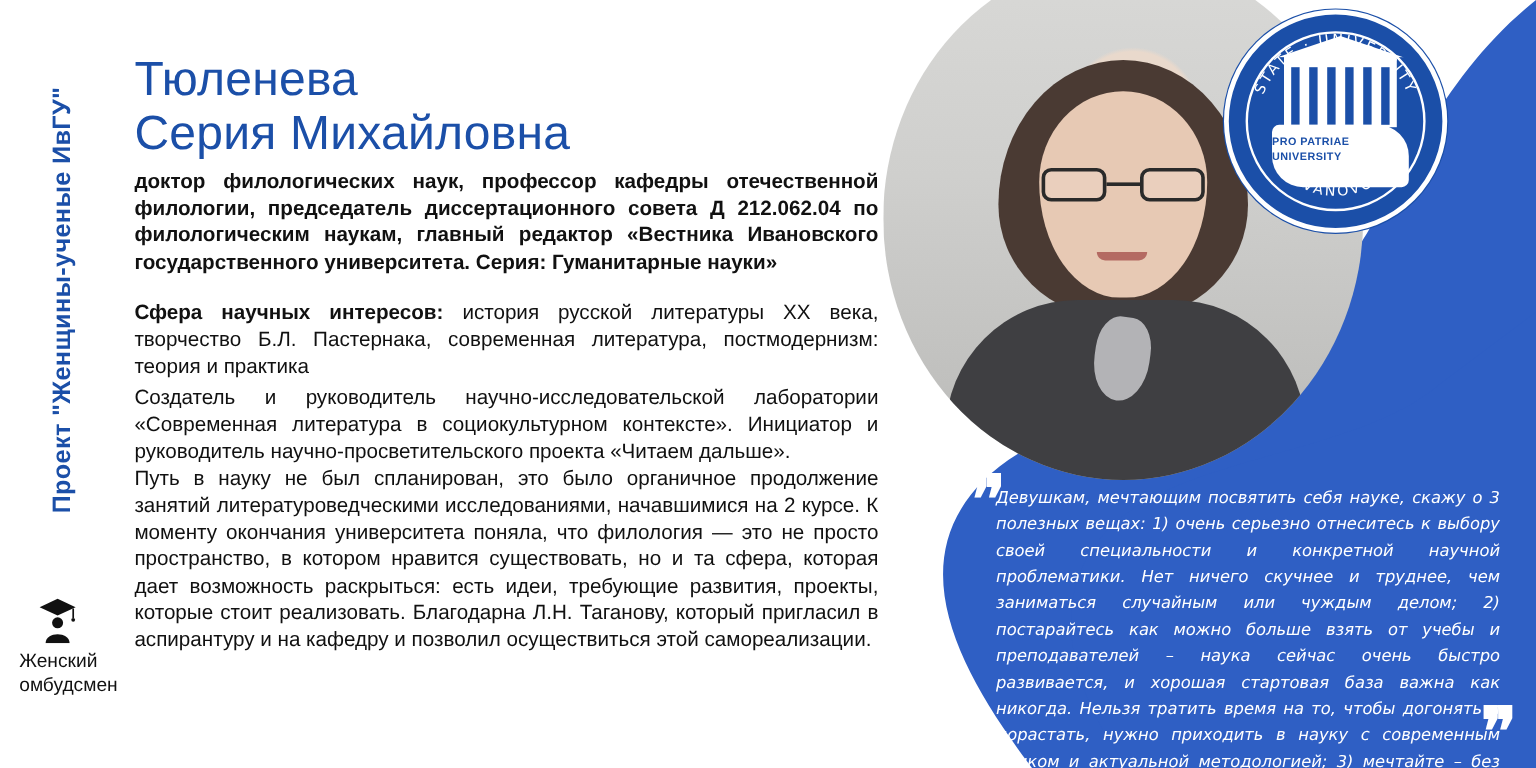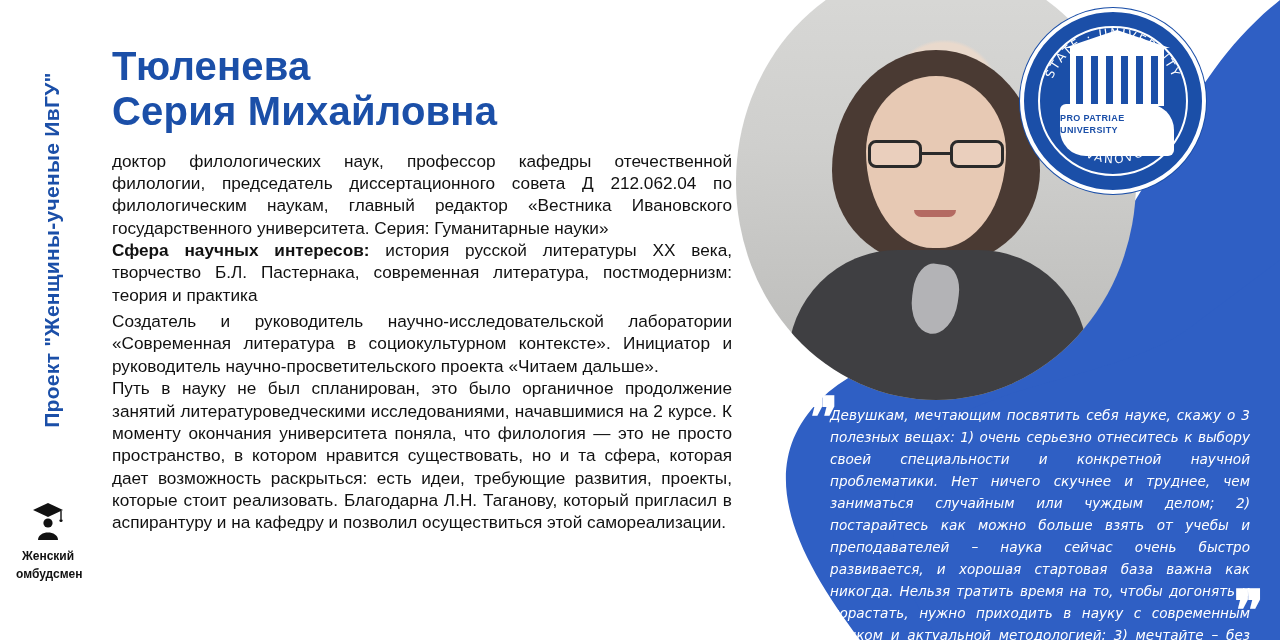--- a/index.html
+++ b/index.html
@@ -41,53 +41,54 @@
     width: 64px;
     text-align: center;
     color: #111;
   }
   .ombudsman .glyph {
     display: block;
     margin: 0 auto 6px auto;
     width: 34px; height: 40px;
   }
   .ombudsman .cap {
-    font-size: 12px;
-    font-weight: bold;
+    font-size: 16px;
+    font-weight: normal;
     line-height: 1.25;
   }
 
   
   .content {
     position: absolute;
     left: 112px;
     top: 44px;
     width: 620px;
   }
   .name {
     color: #1b4fa8;
-    font-weight: bold;
+    font-weight: normal;
     font-size: 40px;
     line-height: 1.12;
     letter-spacing: 0.2px;
   }
   .name .line2 { display: block; }
 
   .para {
     color: #111;
     font-size: 17.2px;
     line-height: 1.30;
     text-align: justify;
     text-justify: inter-word;
   }
   .bold-block {
-    font-weight: normal;
-    margin-top: 16px;
+    font-weight: bold;
+    margin-top: 6px;
   }
   .interests {
+    margin-top: 20px;
   }
   .interests b { font-weight: bold; }
   .story {
     margin-top: 4px;
   }
   .story p + p { margin-top: 0px; }
 
   
   .blue-shape {
     position: absolute;

